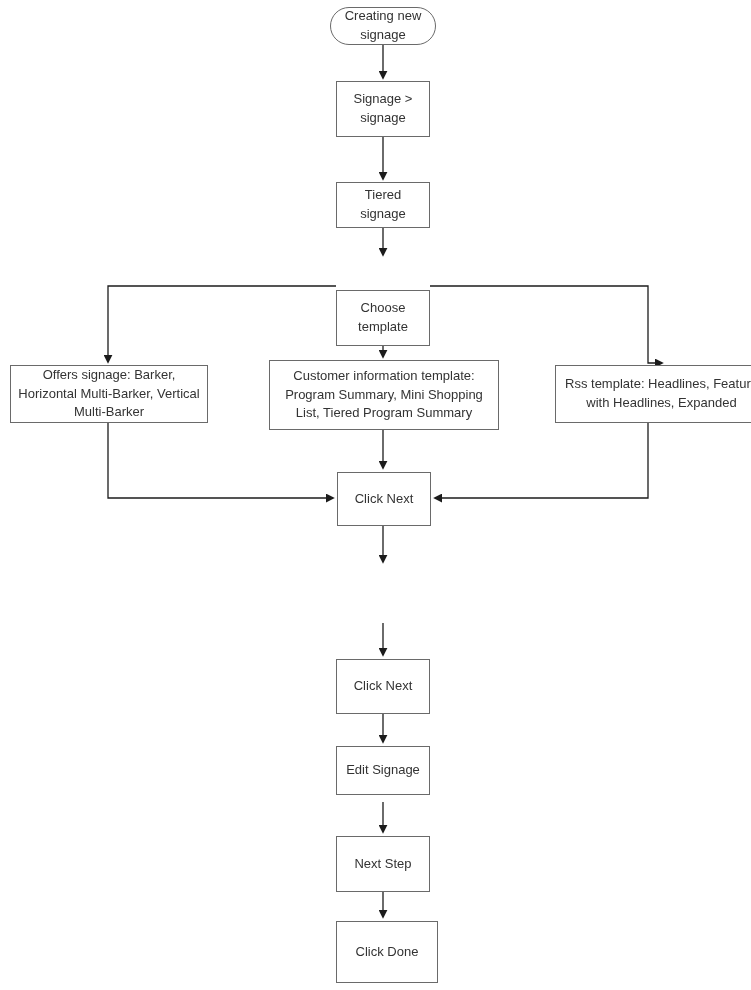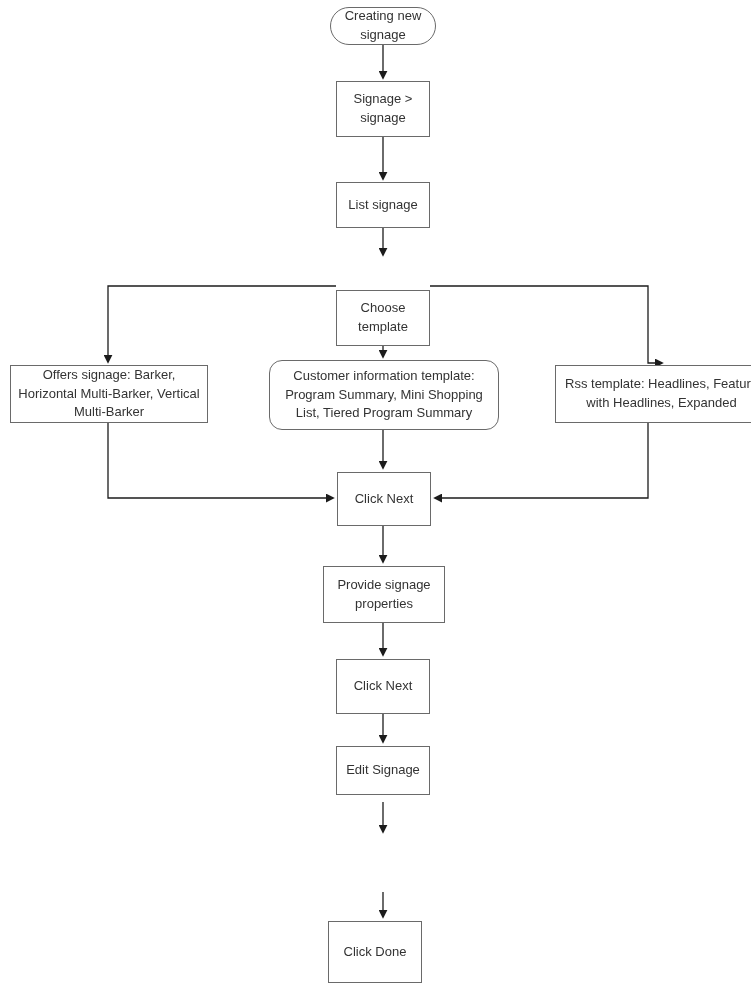--- a/index.html
+++ b/index.html
@@ -42,28 +42,28 @@
   .terminator {
     border-radius: 19px;
     padding: 11px 6px;
   }
   
   .n-start          { left: 330px; top: 7px;   width: 106px; height: 38px; }
   .n-navigate       { left: 336px; top: 81px;  width: 94px;  height: 56px; }
   .n-click-signage  { left: 336px; top: 182px; width: 94px;  height: 46px; }
   .n-choose         { left: 336px; top: 258px; width: 94px;  height: 56px; margin-top: 32px; }
   .n-offers         { left: 10px;  top: 365px; width: 198px; height: 58px; }
-  .n-customer       { left: 269px; top: 360px; width: 230px; height: 70px; border-radius: 13px; }
+  .n-customer       { left: 269px; top: 360px; width: 230px; height: 70px; }
   .n-rss            { left: 555px; top: 365px; width: 213px; height: 58px; }
   .n-click-next-1   { left: 337px; top: 472px; width: 94px;  height: 54px; }
   .n-provide        { left: 323px; top: 566px; width: 122px; height: 57px; }
   .n-click-next-2   { left: 336px; top: 659px; width: 94px;  height: 55px; }
   .n-edit           { left: 336px; top: 746px; width: 94px;  height: 49px; }
   .n-next-step      { left: 336px; top: 836px; width: 94px;  height: 56px; }
-  .n-click-done     { left: 328px; top: 921px; width: 94px;  height: 62px; }
+  .n-click-done     { left: 336px; top: 921px; width: 102px;  height: 62px; }
 </style>
 </head>
 <body>
 
 <div class="canvas">
 
   <svg class="connector-layer" width="751" height="990" viewBox="0 0 751 990" xmlns="http://www.w3.org/2000/svg">
     <defs>
       <marker id="arrow" viewBox="0 0 10 10" refX="8" refY="5" markerWidth="9" markerHeight="9" markerUnits="userSpaceOnUse" orient="auto">
         <path class="arrowhead" d="M0 0 L10 5 L0 10 Z"></path>
@@ -80,24 +80,24 @@
     <polyline points="648,423 648,498 435,498" marker-end="url(#arrow)"></polyline>
     <polyline points="383,526 383,562" marker-end="url(#arrow)"></polyline>
     <polyline points="383,623 383,655" marker-end="url(#arrow)"></polyline>
     <polyline points="383,714 383,742" marker-end="url(#arrow)"></polyline>
     <polyline points="383,802 383,832" marker-end="url(#arrow)"></polyline>
     <polyline points="383,892 383,917" marker-end="url(#arrow)"></polyline>
   </svg>
 
   <div class="node terminator n-start">Creating new signage</div>
   <div class="node n-navigate">Signage &gt; signage</div>
-  <div class="node n-click-signage">List signage</div>
+  <div class="node n-click-signage">Tiered signage</div>
   <div class="node n-choose">Choose template</div>
   <div class="node n-offers">Offers signage: Barker, Horizontal Multi-Barker, Vertical Multi-Barker</div>
   <div class="node n-customer">Customer information template: Program Summary, Mini Shopping List, Tiered Program Summary</div>
   <div class="node n-rss">Rss template: Headlines, Feature with Headlines, Expanded</div>
   <div class="node n-click-next-1">Click Next</div>
-  <div class="node n-provide">Provide signage properties</div>
   <div class="node n-click-next-2">Click Next</div>
   <div class="node n-edit">Edit Signage</div>
+  <div class="node n-next-step">Next Step</div>
   <div class="node n-click-done">Click Done</div>
 
 </div>
 
 </body></html>

